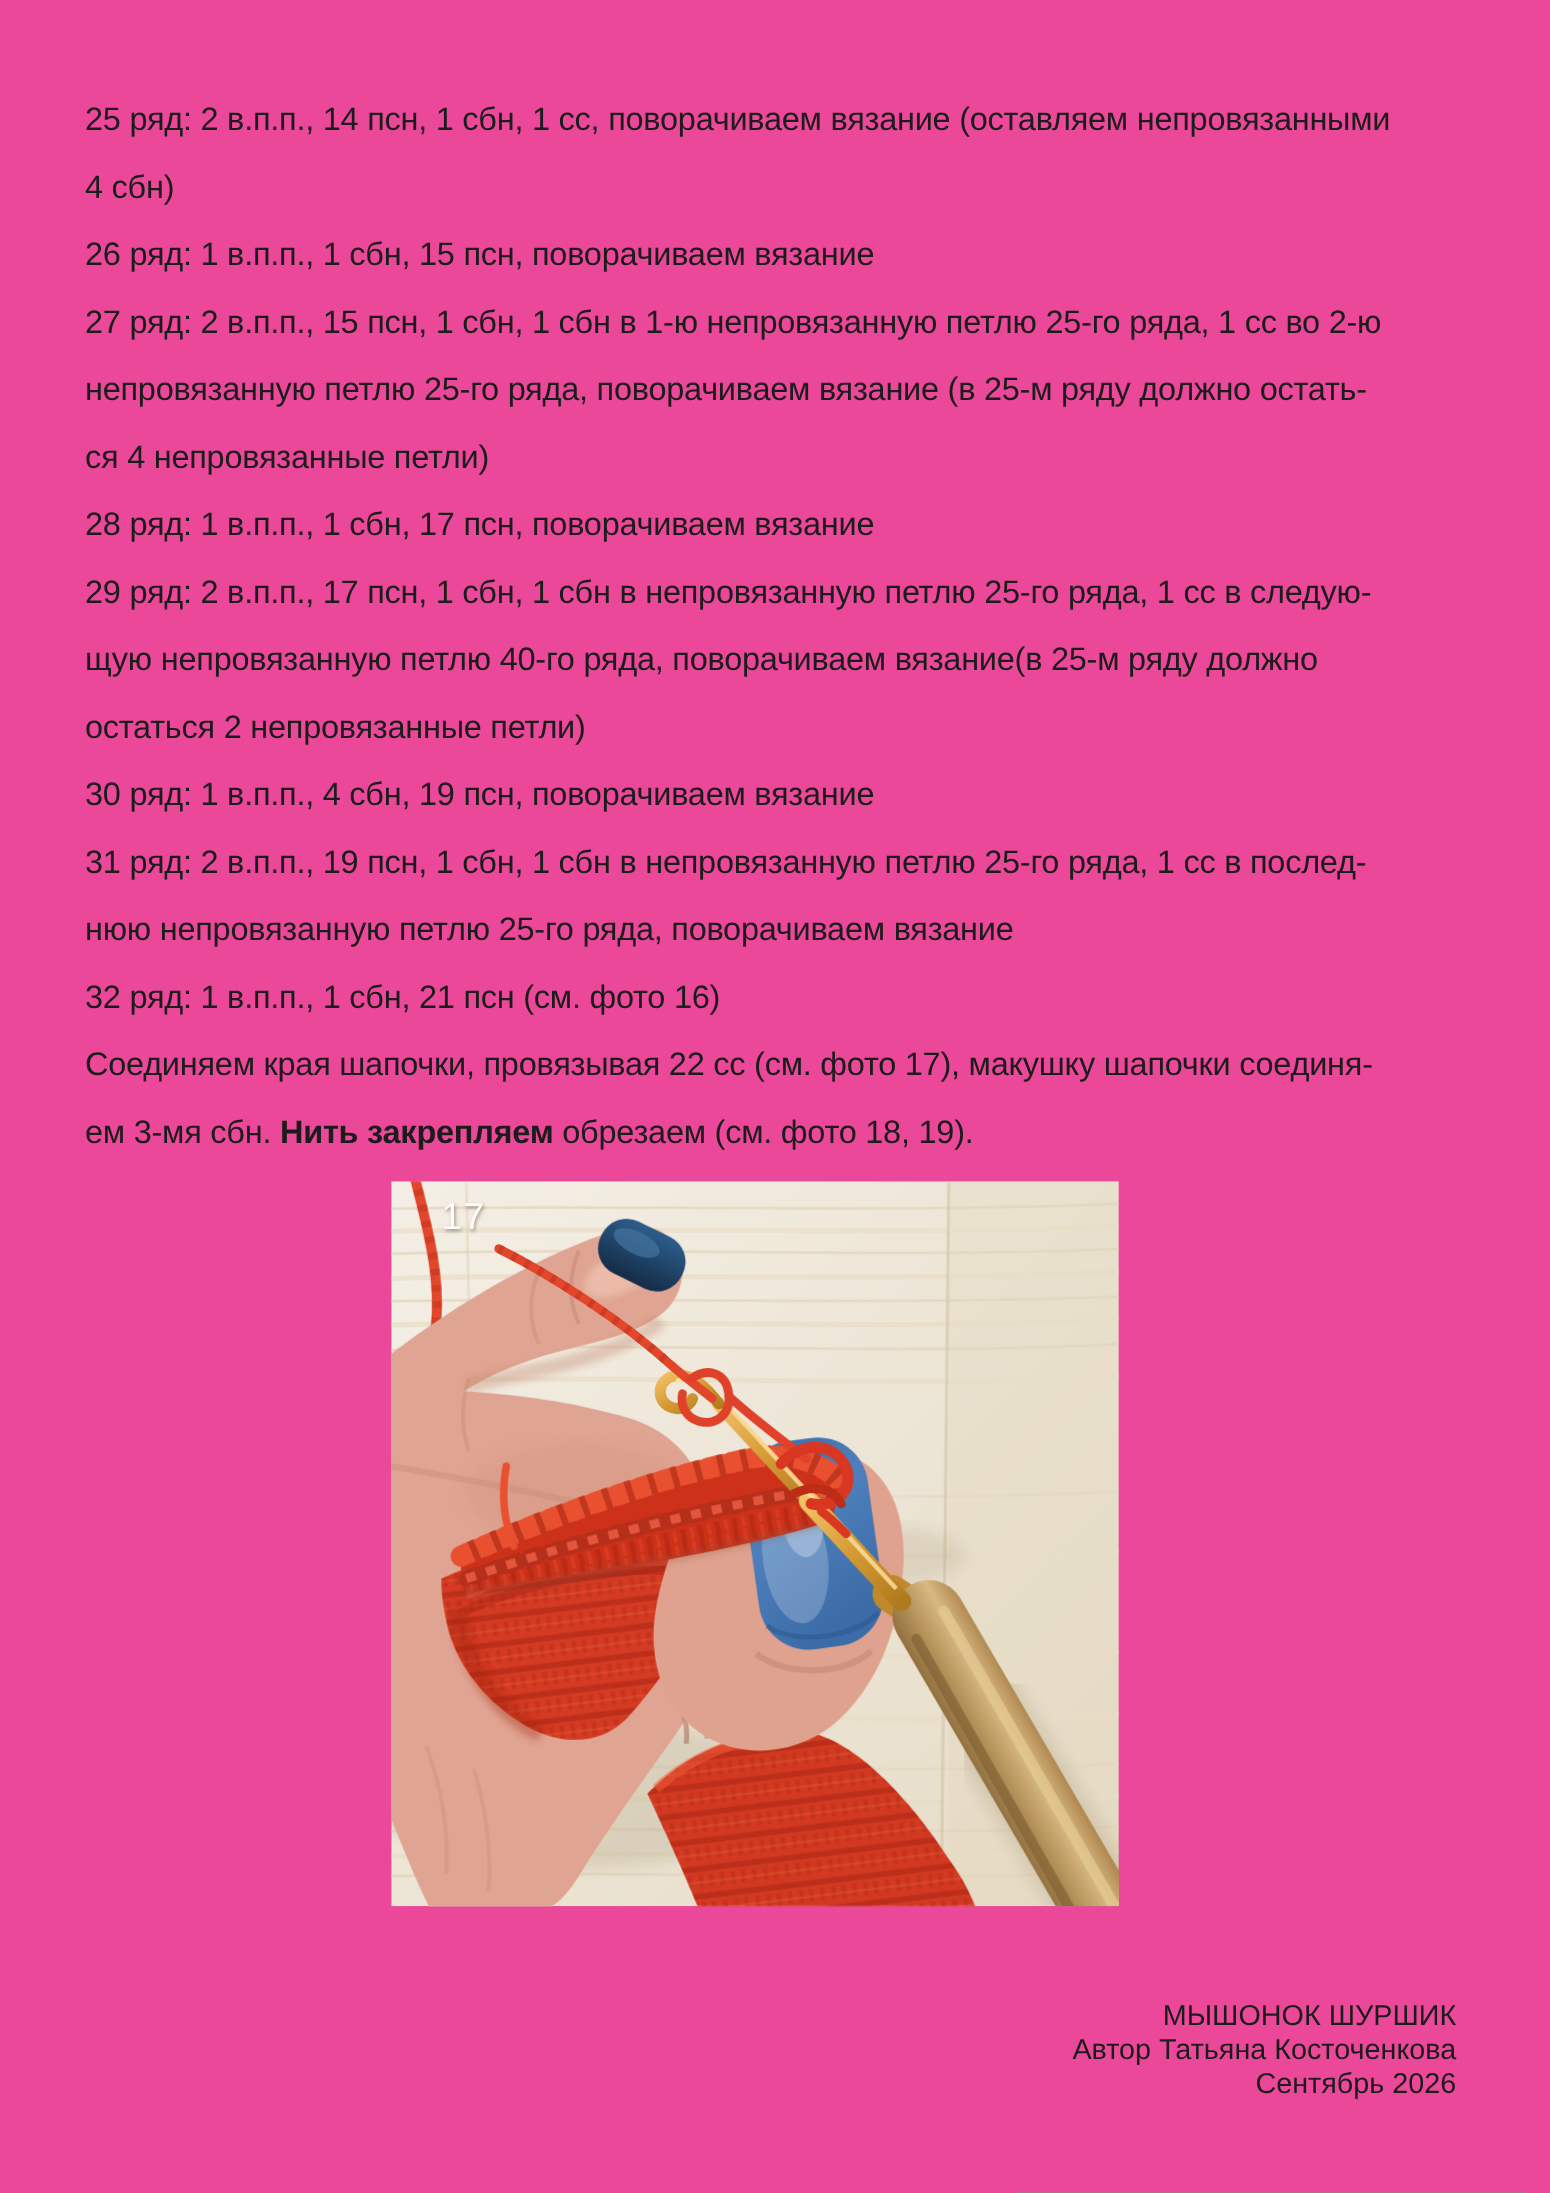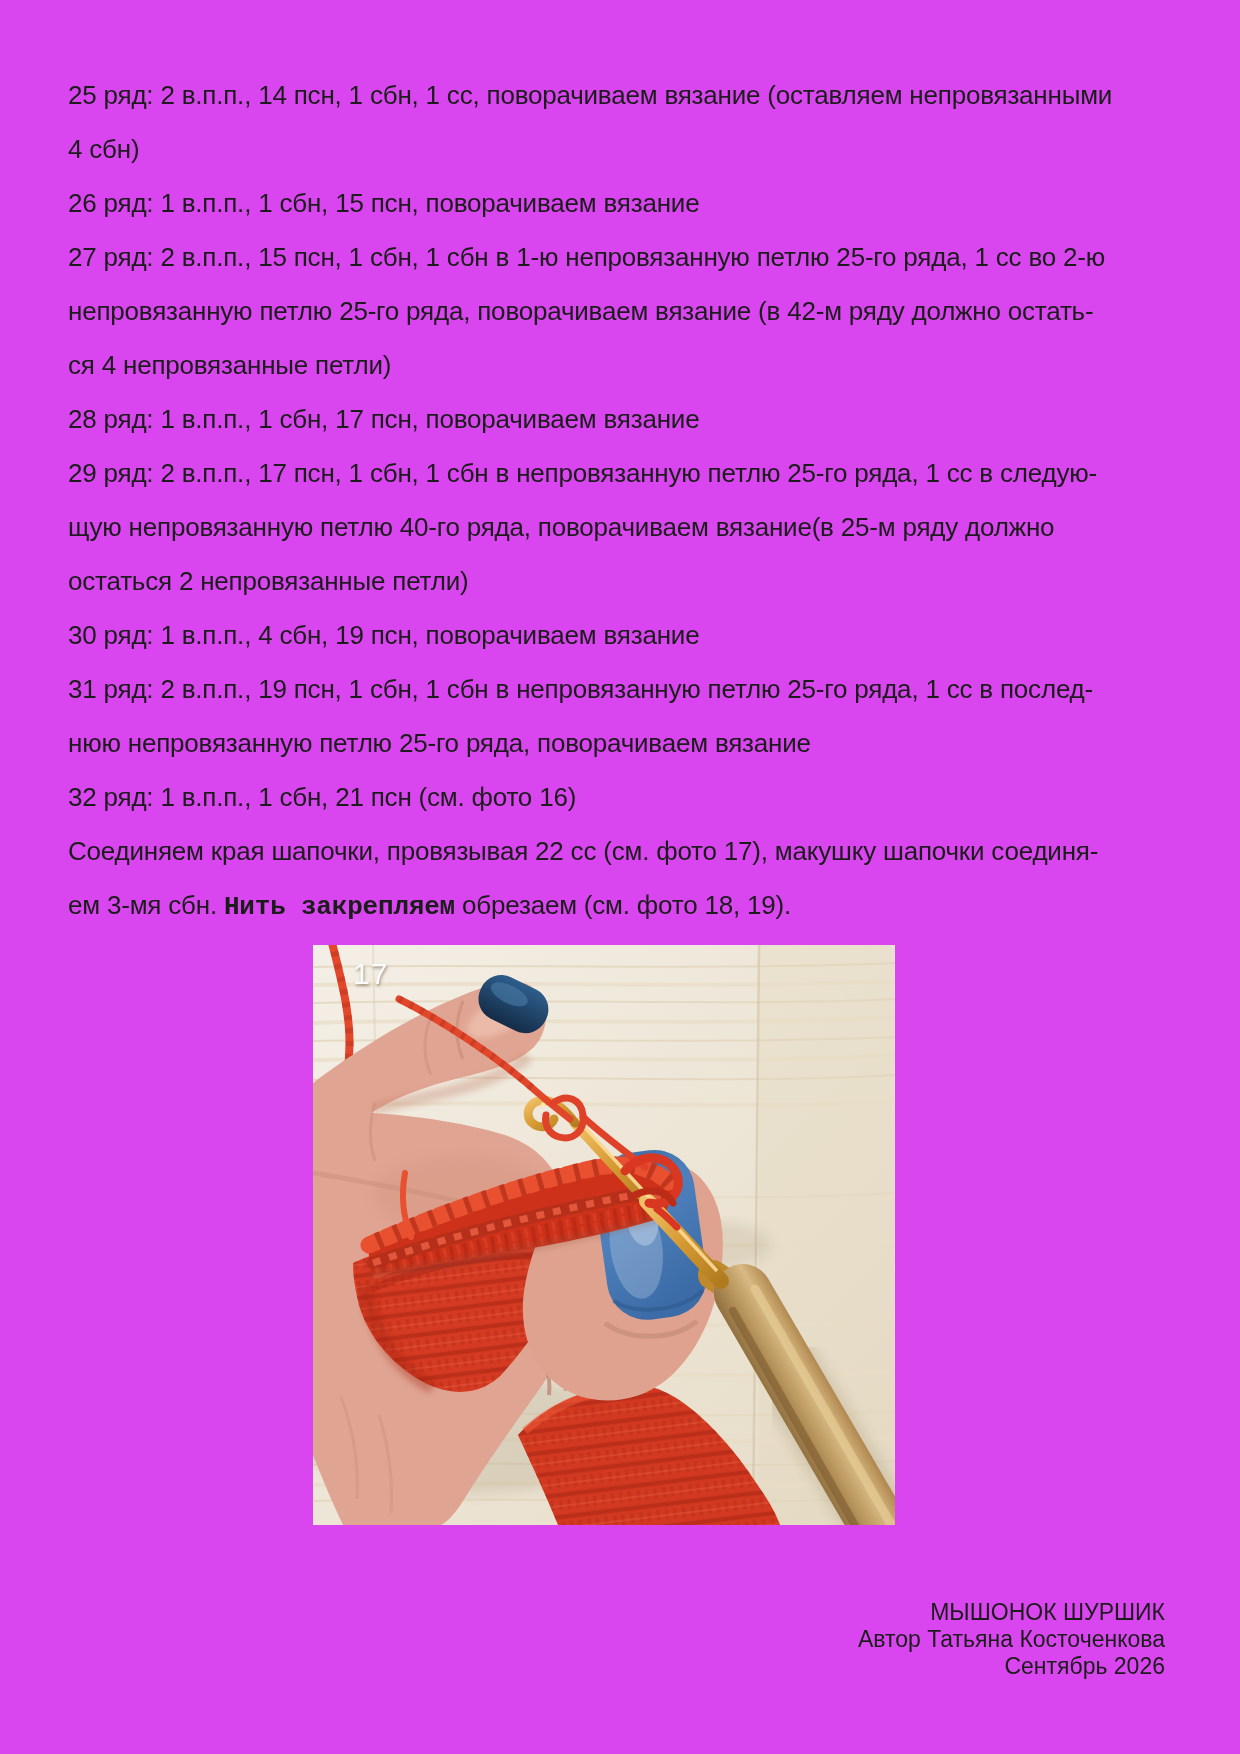--- a/index.html
+++ b/index.html
@@ -1,34 +1,34 @@
 <!DOCTYPE html>
 <html><head>
 <meta charset="utf-8">
 <style>
   html,body{margin:0;padding:0;background:#888;}
   .page{
     position:relative;
     width:1240px;height:1754px;
     margin:0 auto;
-    background:#d946ef;
+    background:#ec4899;
     font-family:"Liberation Sans", sans-serif;
     color:#1c1c1c;
     overflow:hidden;
   }
   .body-text{
     position:absolute;left:68px;top:68px;width:1150px;
     font-size:26px;
     letter-spacing:-0.2px;
   }
   .text-line{
     height:54px;line-height:54px;
     white-space:nowrap;
   }
-  .text-line .b{font-weight:bold;font-family:Liberation Mono, monospace;}
+  .text-line .b{font-weight:bold;}
   .photo{
     position:absolute;left:313px;top:945px;width:582px;height:580px;
   }
   .photo svg{position:absolute;left:0;top:0;width:100%;height:100%;display:block;}
   .photo-label{
     position:absolute;left:40px;top:12px;
     font-size:30px;line-height:34px;
     color:#fcfcfc;
     text-shadow:1px 2px 3px rgba(80,60,40,0.5);
     letter-spacing:1px;
@@ -42,21 +42,21 @@
 </head>
 <body>
 
 <div class="page">
 
   <div class="body-text">
       <div class="text-line"><span>25 ряд: 2 в.п.п., 14 псн, 1 сбн, 1 сс, поворачиваем вязание (оставляем непровязанными</span></div>
       <div class="text-line"><span>4 сбн)</span></div>
       <div class="text-line"><span>26 ряд: 1 в.п.п., 1 сбн, 15 псн, поворачиваем вязание</span></div>
       <div class="text-line"><span>27 ряд: 2 в.п.п., 15 псн, 1 сбн, 1 сбн в 1-ю непровязанную петлю 25-го ряда, 1 сс во 2-ю</span></div>
-      <div class="text-line"><span>непровязанную петлю 25-го ряда, поворачиваем вязание (в 42-м ряду должно остать-</span></div>
+      <div class="text-line"><span>непровязанную петлю 25-го ряда, поворачиваем вязание (в 25-м ряду должно остать-</span></div>
       <div class="text-line"><span>ся 4 непровязанные петли)</span></div>
       <div class="text-line"><span>28 ряд: 1 в.п.п., 1 сбн, 17 псн, поворачиваем вязание</span></div>
       <div class="text-line"><span>29 ряд: 2 в.п.п., 17 псн, 1 сбн, 1 сбн в непровязанную петлю 25-го ряда, 1 сс в следую-</span></div>
       <div class="text-line"><span>щую непровязанную петлю 40-го ряда, поворачиваем вязание(в 25-м ряду должно</span></div>
       <div class="text-line"><span>остаться 2 непровязанные петли)</span></div>
       <div class="text-line"><span>30 ряд: 1 в.п.п., 4 сбн, 19 псн, поворачиваем вязание</span></div>
       <div class="text-line"><span>31 ряд: 2 в.п.п., 19 псн, 1 сбн, 1 сбн в непровязанную петлю 25-го ряда, 1 сс в послед-</span></div>
       <div class="text-line"><span>нюю непровязанную петлю 25-го ряда, поворачиваем вязание</span></div>
       <div class="text-line"><span>32 ряд: 1 в.п.п., 1 сбн, 21 псн (см. фото 16)</span></div>
       <div class="text-line"><span>Соединяем края шапочки, провязывая 22 сс (см. фото 17), макушку шапочки соединя-</span></div>

